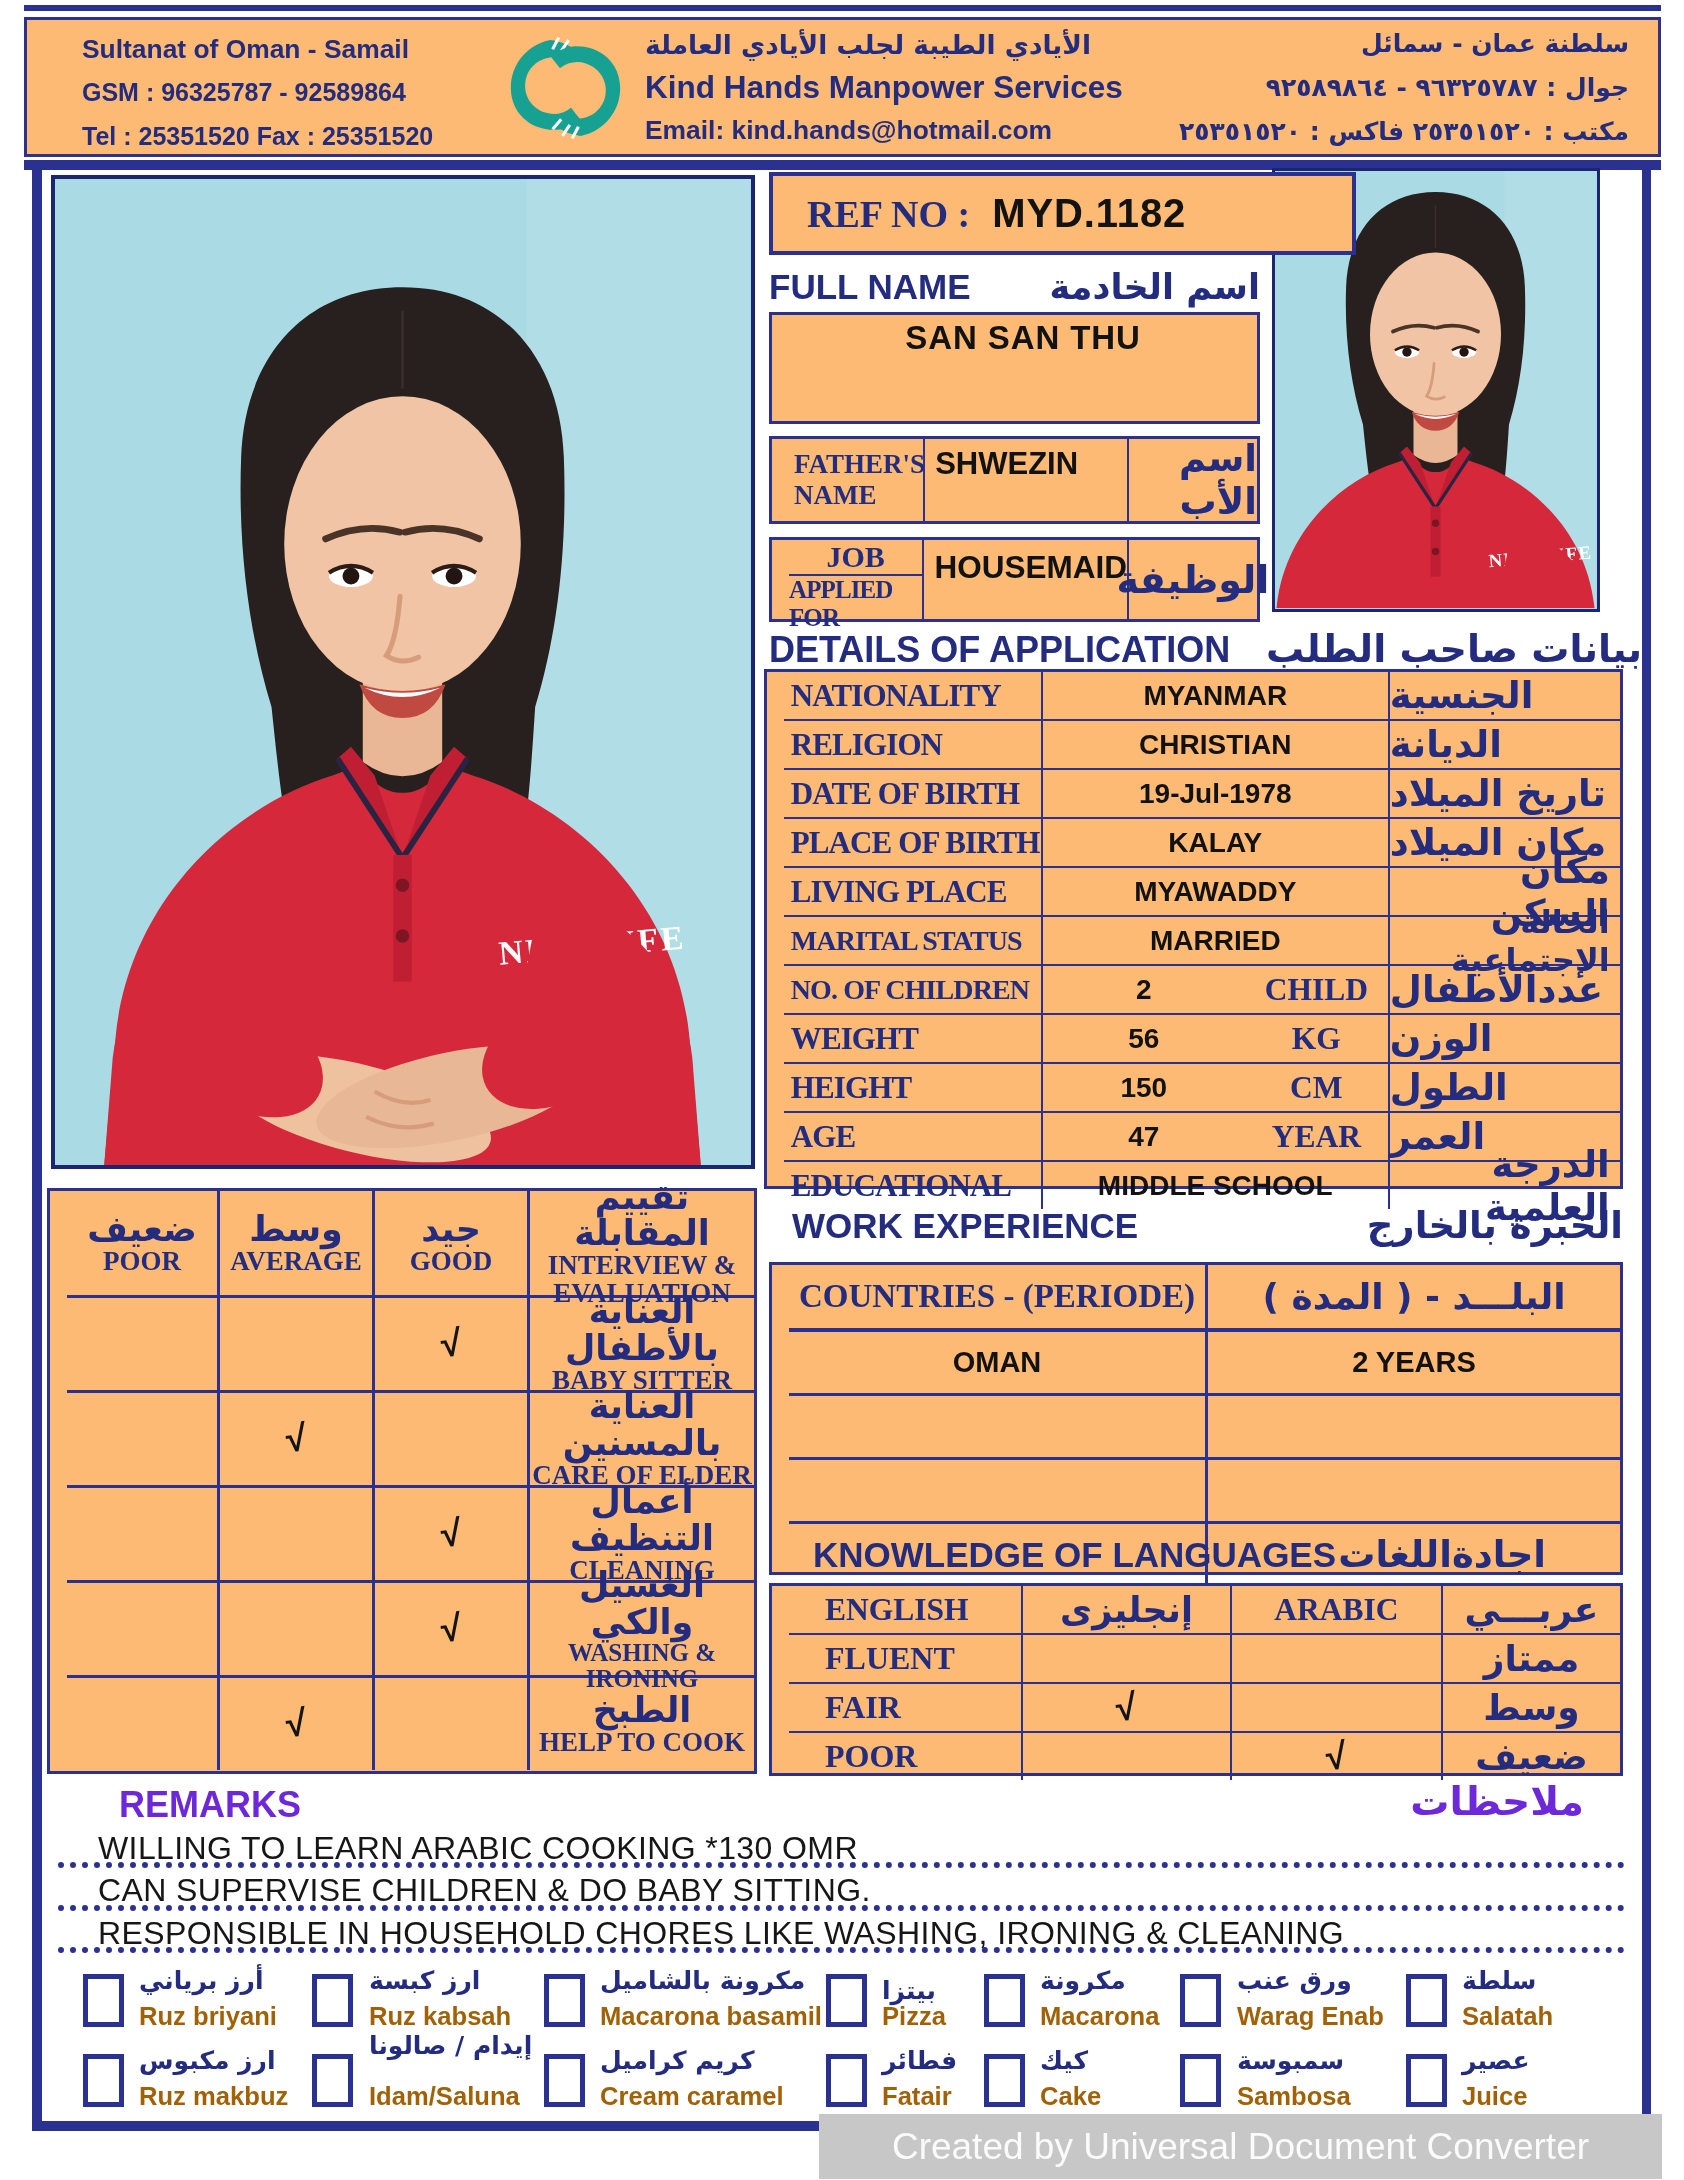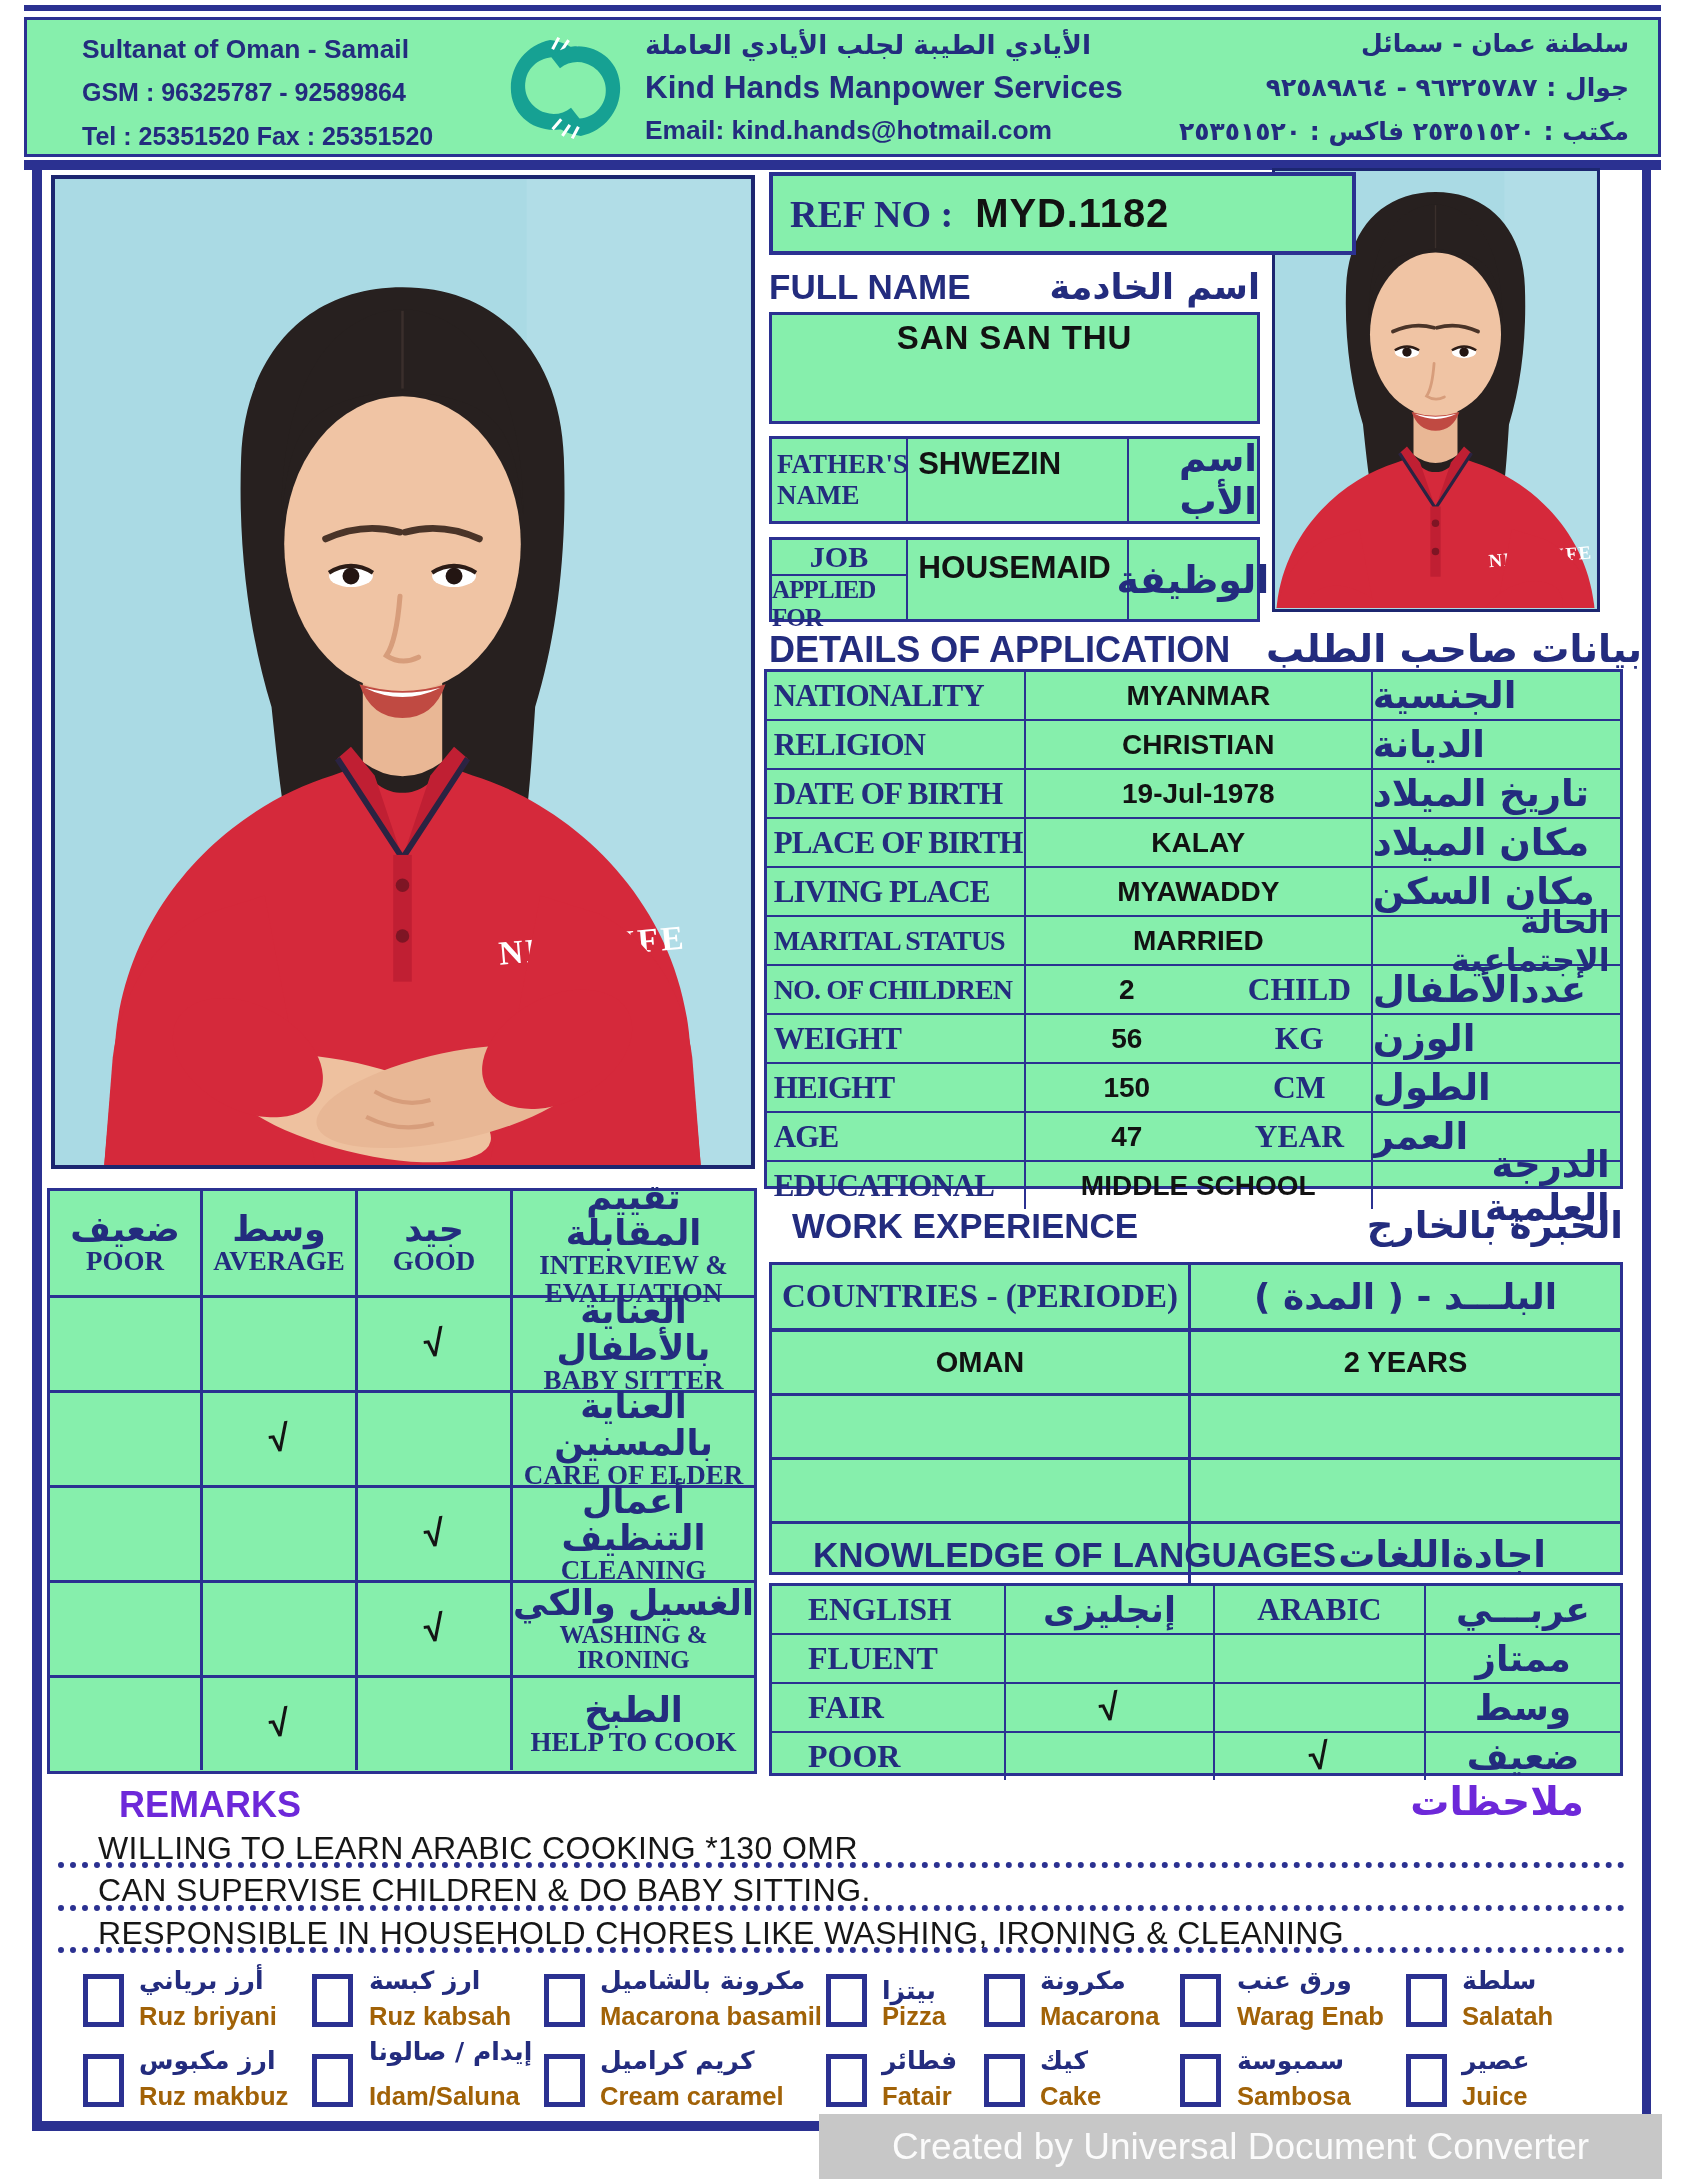--- a/index.html
+++ b/index.html
@@ -7,21 +7,21 @@
         font-family:"Liberation Sans",sans-serif;}
   .abs{position:absolute;box-sizing:border-box;}
   .navy{color:#232c7e;}
   .blk{color:#121212;}
   .red{color:#6d28d9;}
   .serif{font-family:"Liberation Serif",serif;}
   .sans{font-family:"Liberation Sans",sans-serif;}
   .ar{font-family:"DejaVu Sans",sans-serif;direction:rtl;}
   .b{font-weight:bold;}
   .bar{background:#2b3191;}
-  .bordered{border:3.4px solid #2b3191;background:#86efac;}
+  .bordered{border:3.4px solid #2b3191;background:#fdba74;padding-left:17px;}
 
   
   .hdr-line{white-space:nowrap;}
 
   
   .drow{display:flex;height:47px;border-bottom:2.6px solid #2b3191;align-items:stretch;}
   .drow:last-child{border-bottom:none;}
   .dl{width:250px;border-right:2.6px solid #2b3191;display:flex;align-items:center;padding-left:6.8px;
       font-family:"Liberation Serif",serif;font-weight:bold;font-size:31px;color:#232c7e;letter-spacing:-0.9px;}
   .dvu{width:345px;border-right:2.6px solid #2b3191;display:flex;align-items:center;}
@@ -475,21 +475,21 @@
     <div class="far ar" style="left:1193px;top:6.8px;">ورق عنب</div>
     <div class="fen" style="left:1193px;top:43px;">Warag Enab</div>
     <div class="fcheck" style="left:1362px;top:15.3px;"></div>
     <div class="far ar" style="left:1418px;top:6.8px;">سلطة</div>
     <div class="fen" style="left:1418px;top:43px;">Salatah</div>
 
     <div class="fcheck" style="left:39px;top:95px;"></div>
     <div class="far ar" style="left:95px;top:87px;">ارز مكبوس</div>
     <div class="fen" style="left:95px;top:123px;">Ruz makbuz</div>
     <div class="fcheck" style="left:268px;top:95px;"></div>
-    <div class="far ar" style="left:325px;top:78px;">إيدام / صالونا</div>
+    <div class="far ar" style="left:325px;top:72px;">إيدام / صالونا</div>
     <div class="fen" style="left:325px;top:123px;">Idam/Saluna</div>
     <div class="fcheck" style="left:500px;top:95px;"></div>
     <div class="far ar" style="left:556px;top:87px;">كريم كراميل</div>
     <div class="fen" style="left:556px;top:123px;">Cream caramel</div>
     <div class="fcheck" style="left:782px;top:95px;"></div>
     <div class="far ar" style="left:838px;top:87px;">فطائر</div>
     <div class="fen" style="left:838px;top:123px;">Fatair</div>
     <div class="fcheck" style="left:940px;top:95px;"></div>
     <div class="far ar" style="left:996px;top:87px;">كيك</div>
     <div class="fen" style="left:996px;top:123px;">Cake</div>

